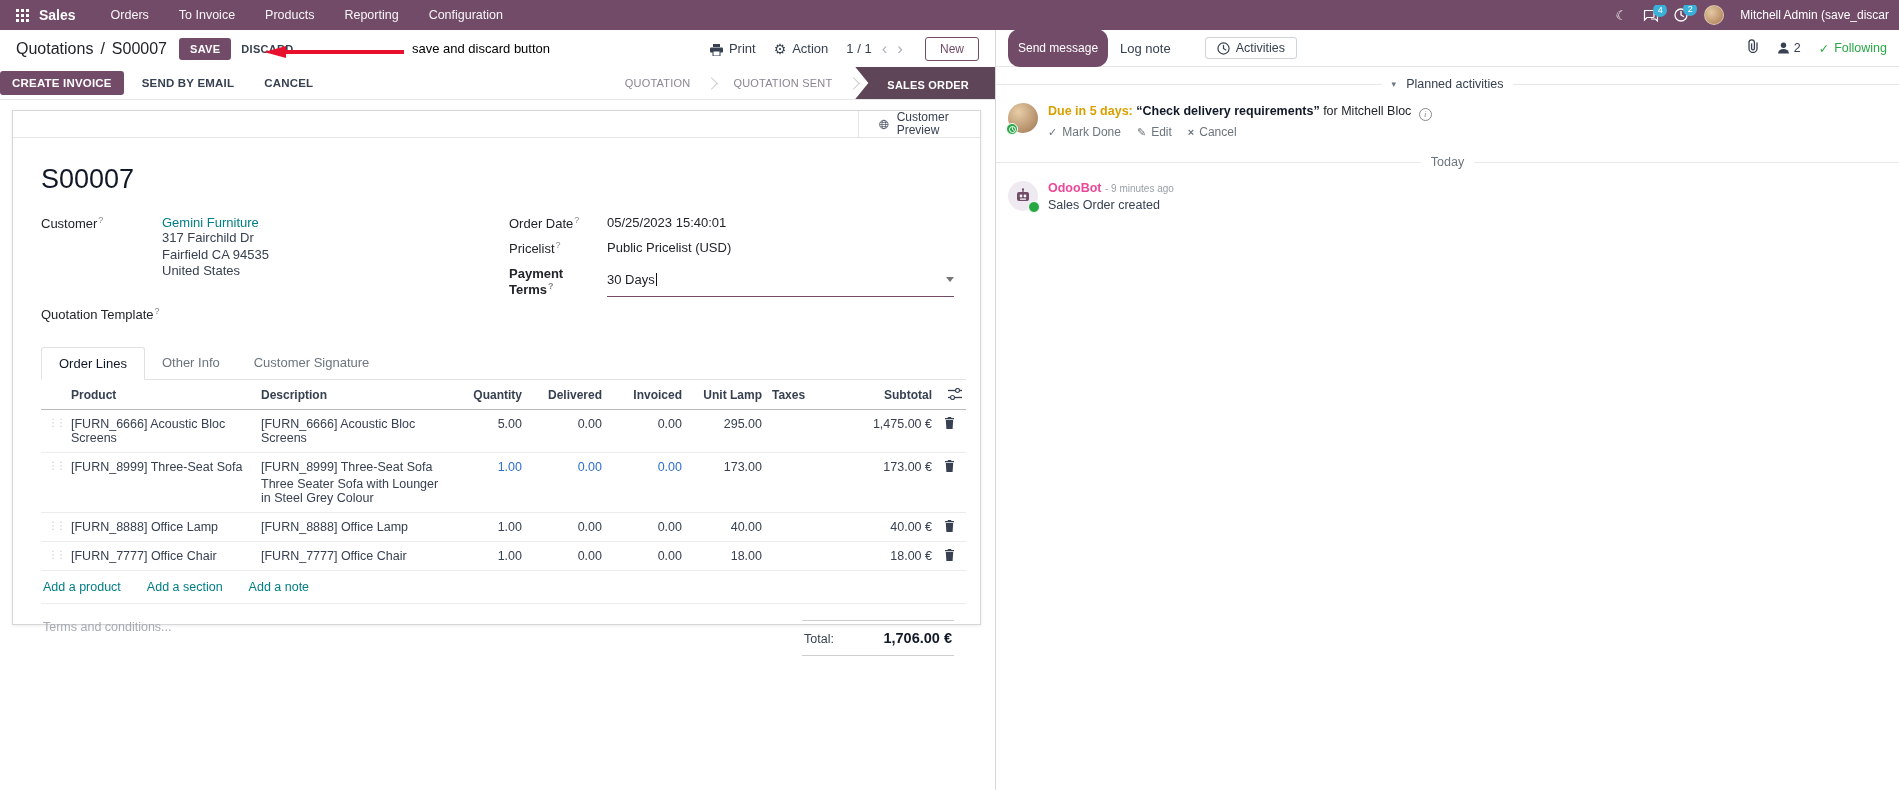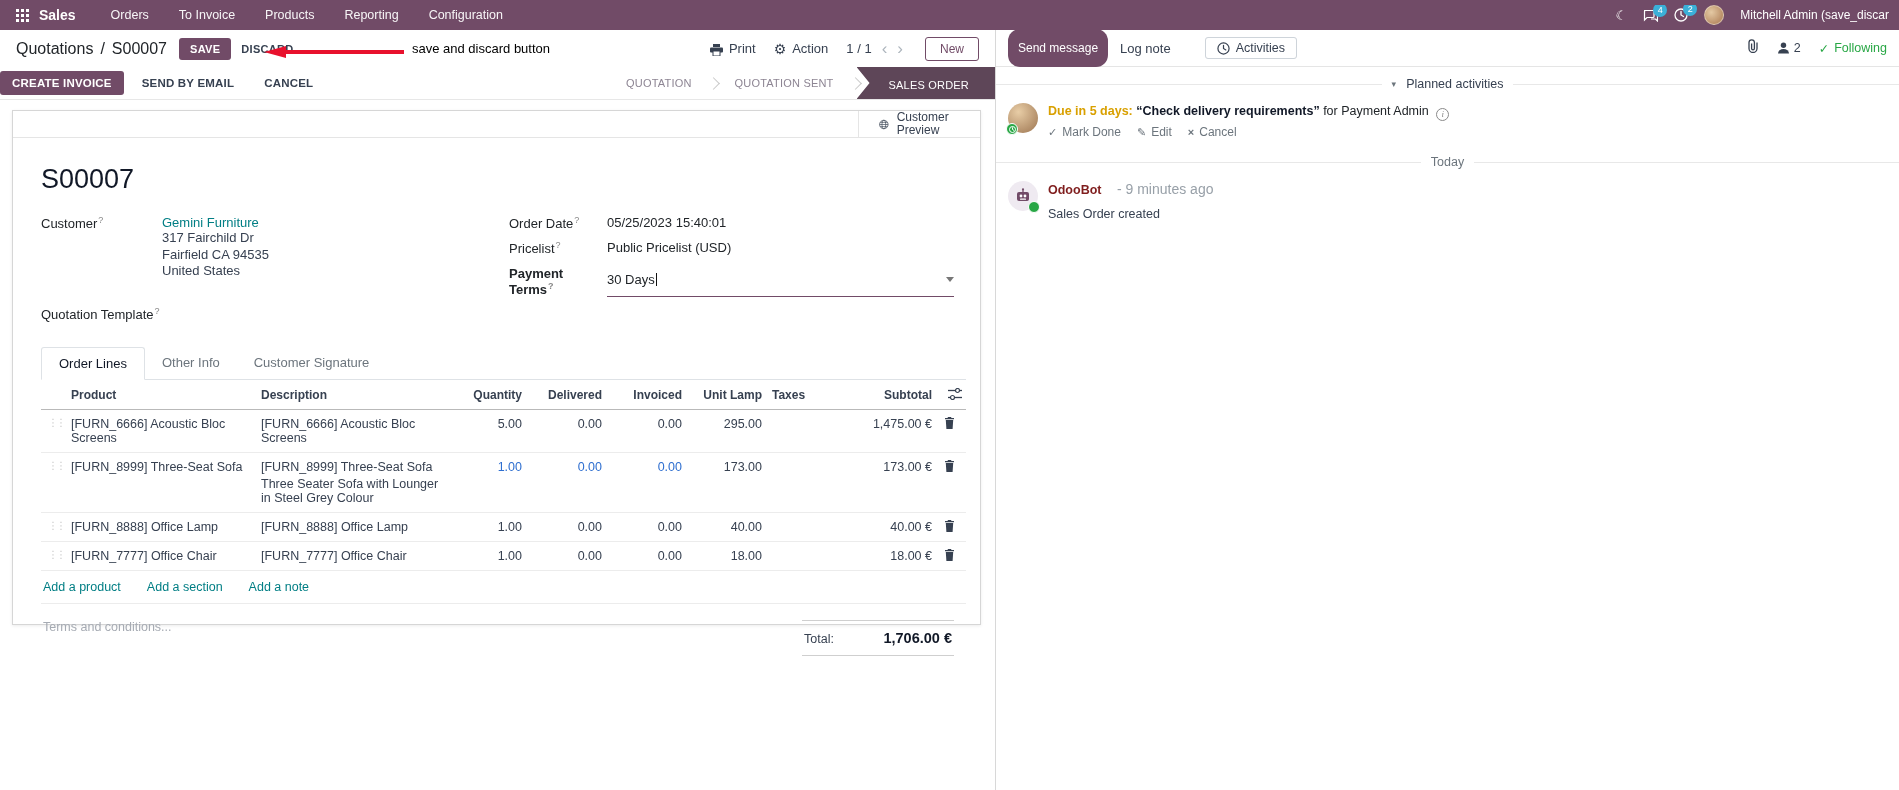--- a/index.html
+++ b/index.html
@@ -55,21 +55,21 @@
   .statusrow{height:33px;display:flex;align-items:stretch;border-bottom:1px solid #e7e7e7;background:#fff}
   .status-left{display:flex;align-items:center;gap:6px;}
   .btn-primary-sm{background:var(--brand);color:#fff;border:none;border-radius:3px;
     font-size:11.5px;font-weight:600;letter-spacing:.2px;padding:6px 12px}
   .btn-flat{background:none;border:none;color:#374151;font-size:11.5px;font-weight:600;
     letter-spacing:.2px;padding:6px 12px;font-family:inherit}
   .pipeline{margin-left:auto;display:flex;align-items:stretch}
   .step{font-size:11px;color:#8d8593;display:flex;align-items:center;padding:0 20px;letter-spacing:.2px}
   .step-sep{width:9px;height:9px;border-top:1px solid #c9c9c9;border-right:1px solid #c9c9c9;
     transform:rotate(45deg);align-self:center;margin:0 -3px}
-  .step.active{background:var(--active-step);color:#fff;font-weight:400;padding:4px 26px 0 32px;
+  .step.active{background:var(--active-step);color:#fff;font-weight:700;padding:4px 26px 0 32px;
     clip-path:polygon(0 0,100% 0,100% 100%,0 100%,13px 50%)}
 
   
   .sheet-wrap{flex:1;padding:10px 14px 0 12px;background:#fff}
   .sheet{background:#fff;border:1px solid #d6d6d6;box-shadow:0 1px 3px rgba(0,0,0,.08);height:515px;
     display:flex;flex-direction:column}
   .sheet-top{height:36px;border-bottom:1px solid #e5e5e5;display:flex;justify-content:flex-end}
   .cust-preview{width:122px;border-left:1px solid #e5e5e5;display:flex;align-items:center;gap:8px;
     padding:0 20px;font-size:12px;line-height:13px;color:#374151}
   .sheet-body{padding:16px 14px 0 28px;flex:1}
@@ -142,23 +142,23 @@
   .due{color:var(--warning);font-weight:600}
   .summary{font-weight:700;color:#111827}
   .info-i{display:inline-flex;width:13px;height:13px;border:1px solid #8a8a8a;border-radius:50%;
     color:#8a8a8a;font-size:9px;align-items:center;justify-content:center;font-style:italic;
     vertical-align:-2px;margin-left:4px;font-family:"Liberation Serif",serif}
   .act-line2{display:flex;gap:16px;margin-top:4px;font-size:12px;color:#6c757d}
   .act-link{display:inline-flex;align-items:center;gap:5px}
   .glyph{font-size:11px}
   .msg-item{display:flex;gap:10px;padding:10px 12px}
   .msg-head{font-size:12.5px}
-  .msg-author{font-weight:700;color:#7f1d1d}
-  .msg-time{color:#98a0a8;font-size:14px;margin-left:12px}
-  .msg-body{font-size:12.5px;color:#374151;margin-top:10px}
+  .msg-author{font-weight:700;color:#ec4899}
+  .msg-time{color:#98a0a8;font-size:10px;margin-left:0}
+  .msg-body{font-size:12.5px;color:#374151;margin-top:3px}
 </style>
 </head>
 <body>
 
 <div class="navbar" data-interactable="false">
   <div class="nav-left">
     <span class="apps-icon" data-interactable="true">
       <svg width="13" height="13" viewBox="0 0 13 13">
           <g fill="#fff">
         <rect x="0" y="0" width="3" height="3"></rect>
@@ -470,21 +470,21 @@
           <svg width="7" height="7" viewBox="0 0 14 14">
               <circle cx="7" cy="7" r="6" fill="none" stroke="#fff" stroke-width="2"></circle>
             <path d="M7 3.5V7l2.5 1.5" fill="none" stroke="#fff" stroke-width="2" stroke-linecap="round"></path>
             </svg>
         </span>
       </span>
       <div>
         <div class="act-line1">
           <span class="due" data-interactable="false">Due in 5 days:</span>
           <span class="summary" data-interactable="false">“Check delivery requirements”</span>
-          <span data-interactable="false">for Payment Admin</span>
+          <span data-interactable="false">for Mitchell Bloc</span>
           <span class="info-i" data-interactable="true">i</span>
         </div>
         <div class="act-line2">
           <span class="act-link" data-interactable="true">
               <span class="glyph" data-interactable="false">✓</span>
               <span data-interactable="false">Mark Done</span>
             </span>
           <span class="act-link" data-interactable="true">
               <span class="glyph" data-interactable="false">✎</span>
               <span data-interactable="false">Edit</span>

